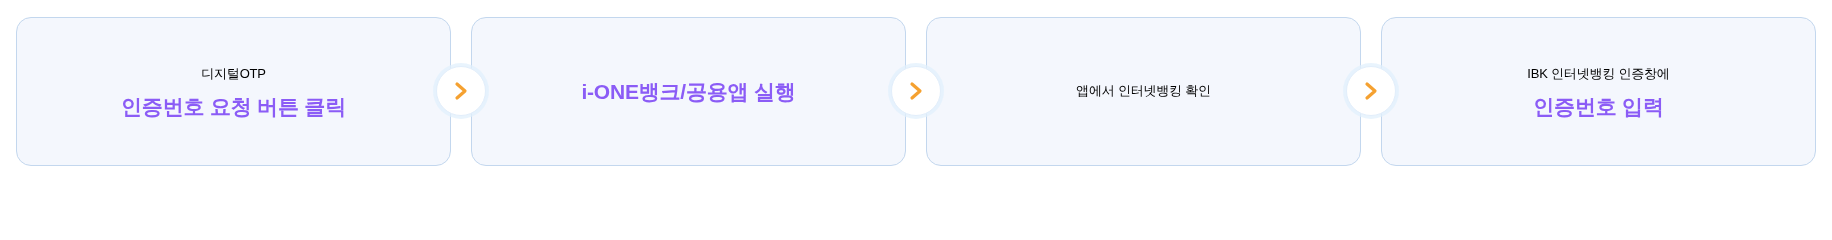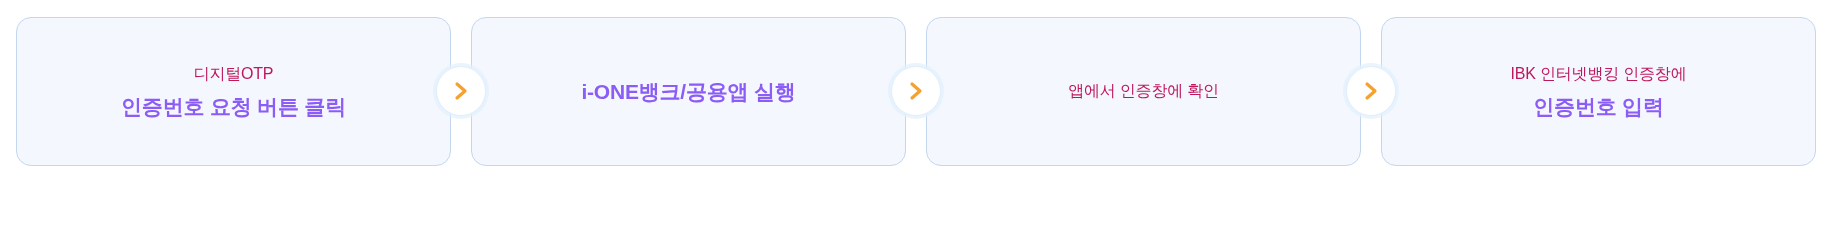--- a/index.html
+++ b/index.html
@@ -31,23 +31,23 @@
     border-radius: 15px;
     display: flex;
     flex-direction: column;
     align-items: center;
     justify-content: center;
     box-sizing: border-box;
     text-align: center;
     overflow: hidden;
   }
   .step-line-1 {
-    font-size: 16px;
+    font-size: 13px;
     line-height: 30px;
-    color: #be185d;
+    color: #000000;
     font-weight: 400;
     letter-spacing: -0.2px;
     white-space: nowrap;
   }
   .step-line-2 {
     font-size: 21px;
     line-height: 32px;
     color: #8b5cf6;
     font-weight: 700;
     letter-spacing: -0.2px;
@@ -103,21 +103,21 @@
 
   <div class="connector">
     <div class="arrow-badge">
       <svg width="20" height="24" viewBox="0 0 20 24" aria-hidden="true">
         <polyline points="6,5 14,12 6,19" fill="none" stroke="#f5a130" stroke-width="3.2" stroke-linecap="round" stroke-linejoin="round"></polyline>
       </svg>
     </div>
   </div>
 
   <div class="step-card">
-    <div class="step-line-1">앱에서 인증창에 확인</div>
+    <div class="step-line-1">앱에서 인터넷뱅킹 확인</div>
   </div>
 
   <div class="connector">
     <div class="arrow-badge">
       <svg width="20" height="24" viewBox="0 0 20 24" aria-hidden="true">
         <polyline points="6,5 14,12 6,19" fill="none" stroke="#f5a130" stroke-width="3.2" stroke-linecap="round" stroke-linejoin="round"></polyline>
       </svg>
     </div>
   </div>
 

